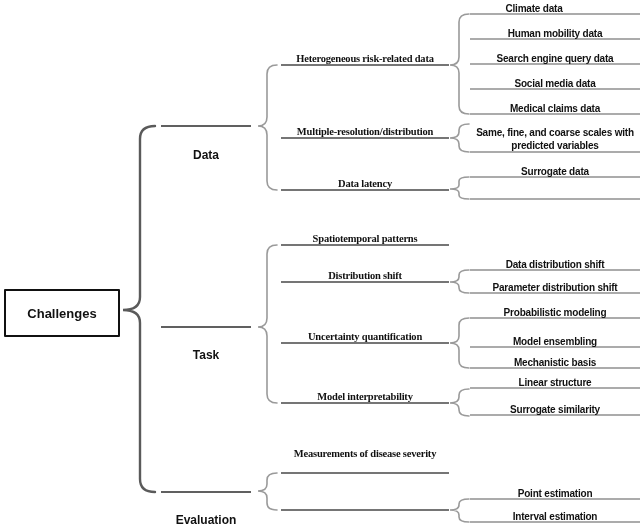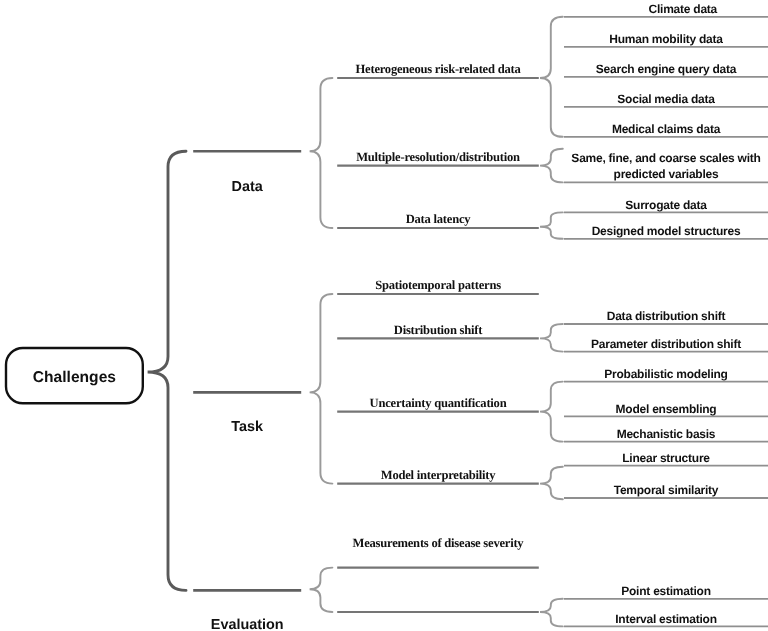--- a/index.html
+++ b/index.html
@@ -27,21 +27,21 @@
     position:absolute;transform:translateX(-50%);
     font-weight:bold;white-space:nowrap;text-align:center;
     letter-spacing:-0.2px;line-height:13px;
   }
   .leaf{font-size:10px;}
   .mid{font-size:10.5px;font-family:Liberation Serif, serif;}
   .cat{font-size:12px;letter-spacing:0;margin-top:44px;}
   .wrap{white-space:normal;}
   .root-box{
     position:absolute;left:4px;top:289px;width:112px;height:44px;
-    border:2.5px solid var(--box_border);border-radius:15px;background:var(--background);
+    border:2.5px solid var(--box_border);border-radius:1px;background:var(--background);
     display:flex;align-items:center;justify-content:center;
     font-size:13px;font-weight:bold;
   }
 </style>
 </head>
 <body>
 
 <div class="canvas">
 
   <svg class="connectors" width="640" height="526" viewBox="0 0 640 526">
@@ -103,31 +103,30 @@
 
   <div class="lbl mid" style="left:365px;top:52px">Heterogeneous risk-related data</div>
   <div class="lbl mid" style="left:365px;top:125px">Multiple-resolution/distribution</div>
   <div class="lbl mid" style="left:365px;top:177px">Data latency</div>
   <div class="lbl mid" style="left:365px;top:232px">Spatiotemporal patterns</div>
   <div class="lbl mid" style="left:365px;top:269px">Distribution shift</div>
   <div class="lbl mid" style="left:365px;top:330px">Uncertainty quantification</div>
   <div class="lbl mid" style="left:365px;top:390px">Model interpretability</div>
   <div class="lbl mid wrap" style="left:365px;top:447px;width:150px">Measurements of disease severity</div>
 
-  <div class="lbl leaf" style="left:569px;top:2px">Climate data</div>
+  <div class="lbl leaf" style="left:534px;top:2px">Climate data</div>
   <div class="lbl leaf" style="left:555px;top:27px">Human mobility data</div>
   <div class="lbl leaf" style="left:555px;top:52px">Search engine query data</div>
   <div class="lbl leaf" style="left:555px;top:77px">Social media data</div>
   <div class="lbl leaf" style="left:555px;top:102px">Medical claims data</div>
   <div class="lbl leaf wrap" style="left:555px;top:126px;width:180px">Same, fine, and coarse scales with predicted variables</div>
   <div class="lbl leaf" style="left:555px;top:165px">Surrogate data</div>
-  <div class="lbl leaf" style="left:555px;top:187px">Designed model structures</div>
   <div class="lbl leaf" style="left:555px;top:258px">Data distribution shift</div>
   <div class="lbl leaf" style="left:555px;top:281px">Parameter distribution shift</div>
   <div class="lbl leaf" style="left:555px;top:306px">Probabilistic modeling</div>
   <div class="lbl leaf" style="left:555px;top:335px">Model ensembling</div>
   <div class="lbl leaf" style="left:555px;top:356px">Mechanistic basis</div>
   <div class="lbl leaf" style="left:555px;top:376px">Linear structure</div>
-  <div class="lbl leaf" style="left:555px;top:403px">Temporal similarity</div>
+  <div class="lbl leaf" style="left:555px;top:403px">Surrogate similarity</div>
   <div class="lbl leaf" style="left:555px;top:487px">Point estimation</div>
   <div class="lbl leaf" style="left:555px;top:510px">Interval estimation</div>
 
 </div>
 
 </body></html>

